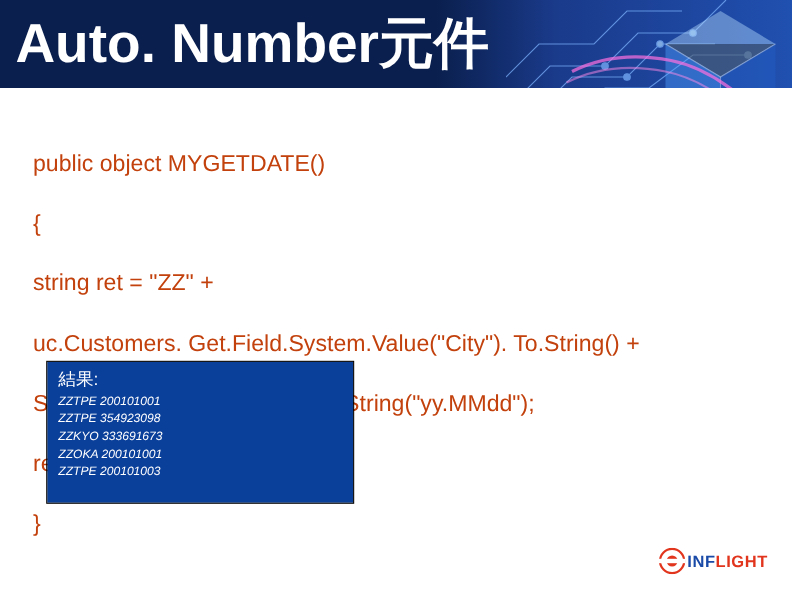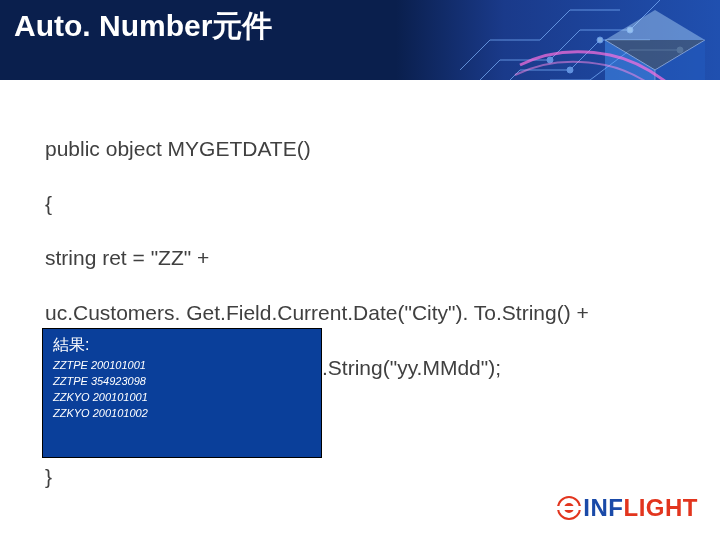--- a/index.html
+++ b/index.html
@@ -24,32 +24,32 @@
     top: -20px;
     width: 260px;
     height: 140px;
     pointer-events: none;
   }
   .header-decor svg { width: 100%; height: 100%; }
   .title {
     position: absolute;
     left: 14px;
     top: 6px;
-    font-size: 30px;
+    font-size: 50px;
     font-weight: 700;
     color: #ffffff;
   }
   .code-block {
     position: absolute;
-    left: 45px;
+    left: 30px;
     top: 108px;
     width: 640px;
     font-size: 21px;
     line-height: 1.3;
-    color: #404040;
+    color: #c2410c;
     font-family: Arial, sans-serif;
     white-space: pre-line;
   }
   .result-box {
     position: absolute;
     left: 42px;
     top: 328px;
     width: 280px;
     height: 130px;
     background: linear-gradient(180deg, #0a3f9a 0%, #0a3f9a 100%);
@@ -78,21 +78,21 @@
     display: flex;
     align-items: center;
     gap: 2px;
   }
   .logo-mark {
     width: 24px;
     height: 24px;
     position: relative;
   }
   .logo-text {
-    font-size: 24px;
+    font-size: 15px;
     font-weight: 700;
     letter-spacing: 0.5px;
   }
   .logo-info { color: #1a4aa8; }
   .logo-light { color: #e2351e; }
 </style>
 </head>
 <body>
 
 <div class="header">
@@ -120,32 +120,33 @@
       <path d="M55 95 q40 -20 90 -10 q30 6 60 30" stroke="#ff8ae8" stroke-width="2" fill="none" opacity="0.5"></path>
     </svg>
   </div>
   <div class="title">Auto. Number元件</div>
 </div>
 
 <div class="code-block">
   <div>public object MYGETDATE()</div>
   <div>{</div>
   <div>   string ret = "ZZ" +</div>
-  <div>uc.Customers. Get.Field.Current.Date("City"). To.String() +</div>
+  <div>uc.Customers. Get.Field.System.Value("City"). To.String() +</div>
   <div>System. Date.Time. Today. To.String("yy.MMdd");</div>
   <div>   return ret;</div>
   <div>}</div>
 </div>
 
 <div class="result-box">
   <div class="result-label">結果:</div>
   <div class="result-line">ZZTPE 200101001</div>
   <div class="result-line">ZZTPE 354923098</div>
-  <div class="result-line">ZZKYO 200101001</div>
-  <div class="result-line">ZZKYO 200101002</div>
+  <div class="result-line">ZZKYO 333691673</div>
+  <div class="result-line">ZZOKA 200101001</div>
+  <div class="result-line">ZZTPE 200101003</div>
 </div>
 
 <div class="logo">
   <span class="logo-mark">
     <svg viewBox="0 0 24 24">
       <circle cx="12" cy="12" r="11" fill="none" stroke="#e2351e" stroke-width="2"></circle>
       <circle cx="12" cy="12" r="5" fill="#e2351e"></circle>
       <rect x="0" y="10" width="24" height="4" fill="#ffffff"></rect>
     </svg>
   </span>

